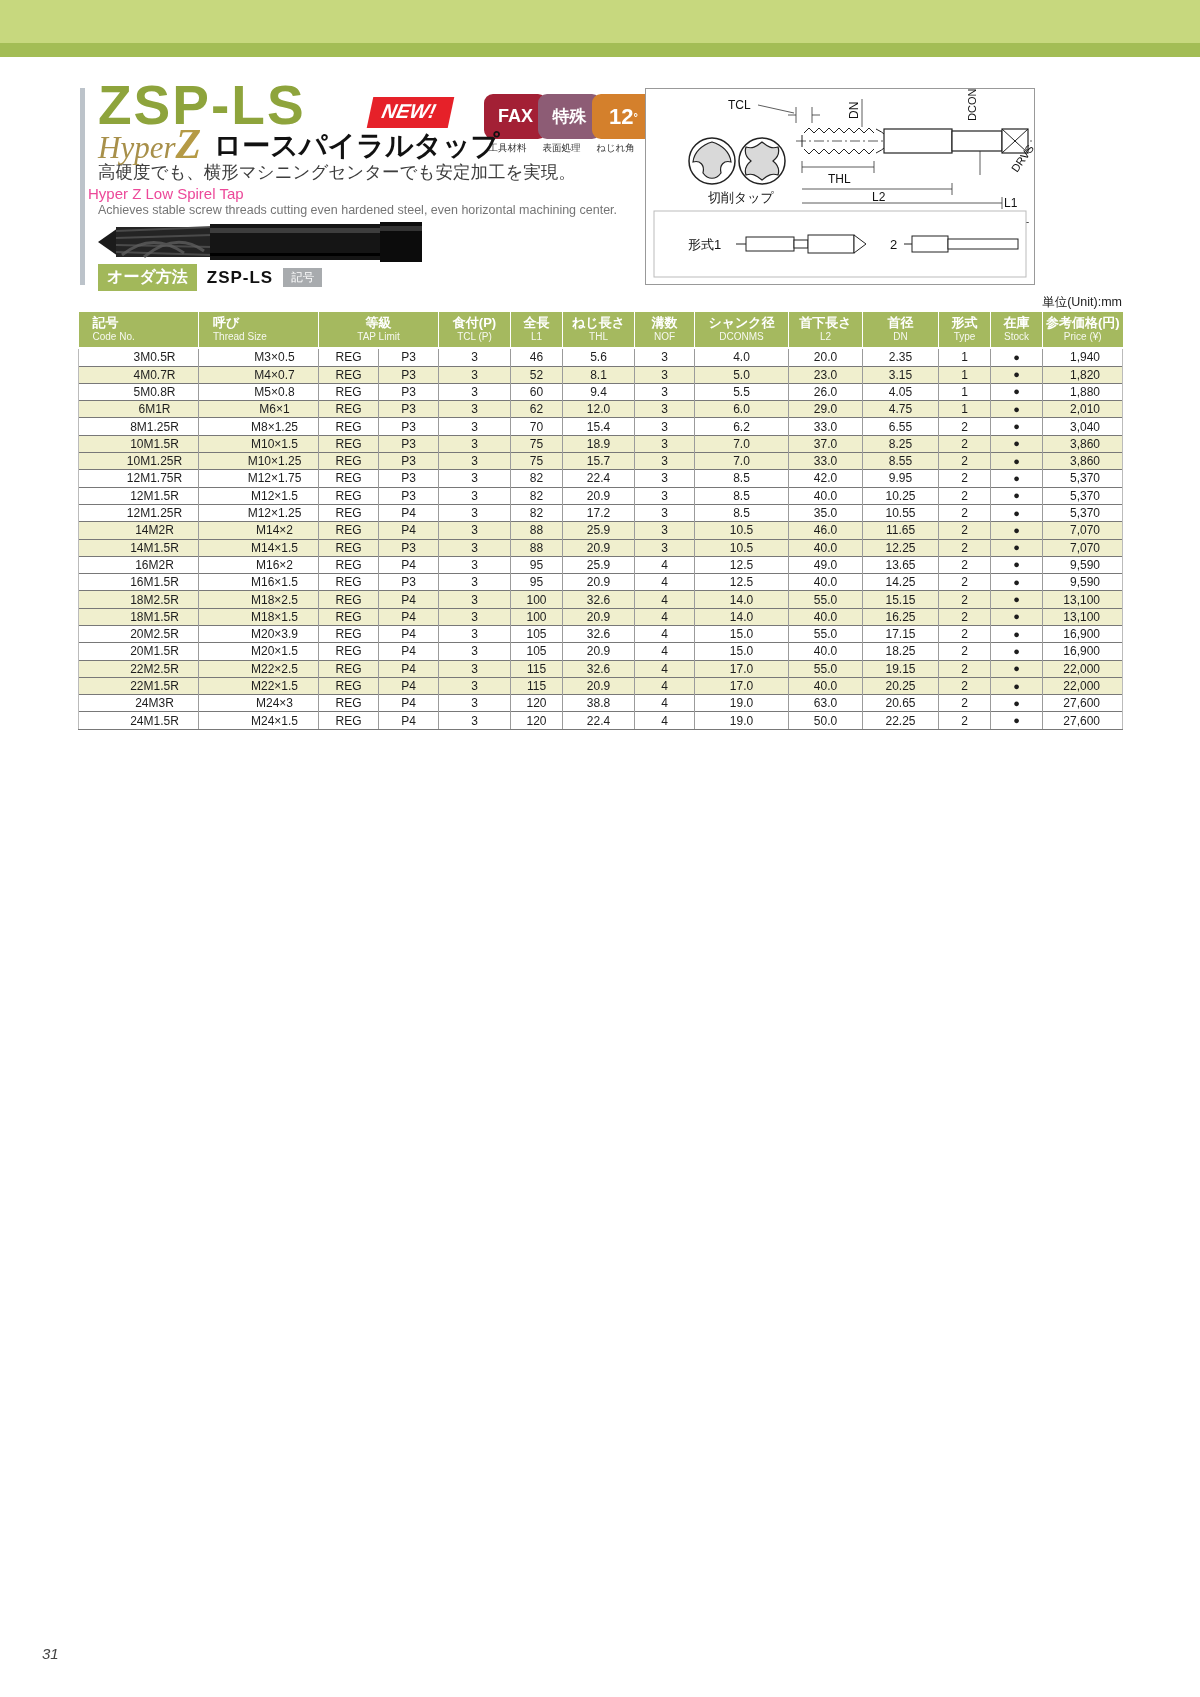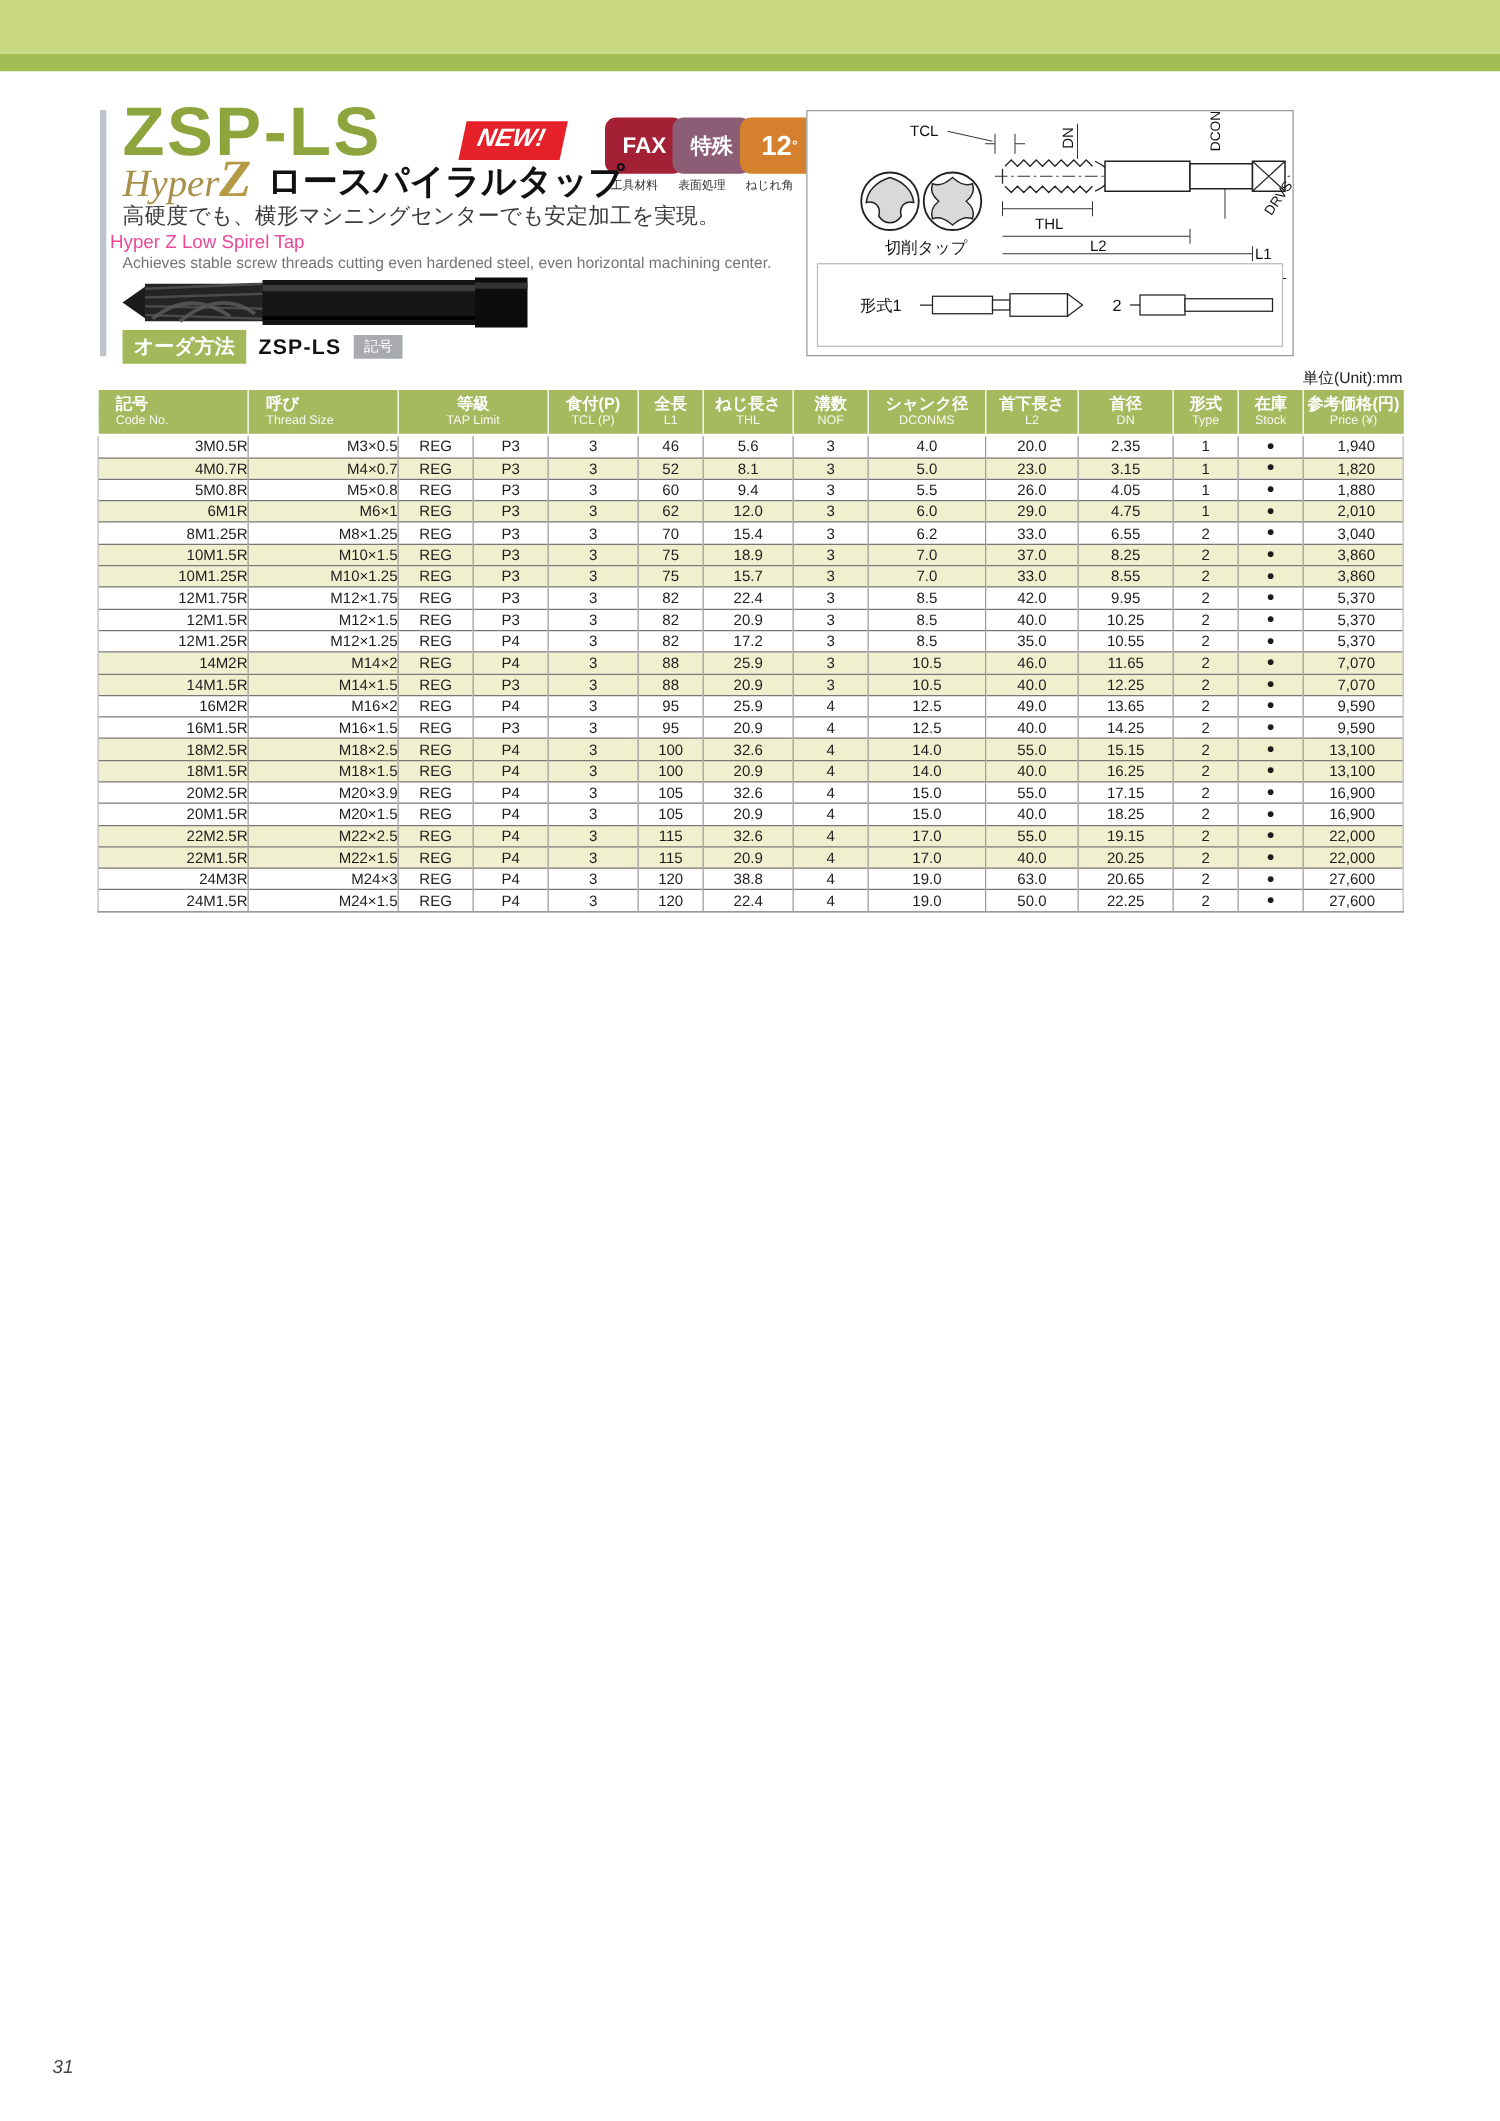--- a/index.html
+++ b/index.html
@@ -52,21 +52,21 @@
   thead th{background:#a5b95f;color:#fff;vertical-align:middle;padding:3px 0 4px;border-left:1.5px solid #fff;border-bottom:2px solid #fff;}
   thead th:first-child{border-left:none;}
   .hjp{font-size:13px;font-weight:700;line-height:1.25;}
   .hen{font-size:10px;font-weight:400;color:rgba(255,255,255,.9);line-height:1.2;}
   thead th.h-left{text-align:left;padding-left:14px;}
   tbody td{font-size:12px;color:#1d1d1d;height:16.3px;line-height:1;padding:0;text-align:center;border-top:1px solid #787878;border-left:1px solid #9b9b9b;background:#fff;}
   tbody tr:last-child td{border-bottom:1.5px solid #787878;}
   tbody td:first-child{border-left:1px solid #bbb;}
   tbody td:last-child{border-right:1px solid #bbb;}
   tbody tr.shaded td{background:#f0efce;}
-  td.c-code,td.c-thread{text-align:right;padding-left:32px;}
+  td.c-code,td.c-thread{text-align:center;padding-left:32px;}
   td.c-price{text-align:right;padding-right:22px;}
   td.c-stock{font-size:11px;}
 
   .page-number{position:absolute;left:42px;top:1645px;font-size:15px;font-style:italic;color:#444;}
 </style>
 </head>
 <body>
 
 <div class="page">
 

